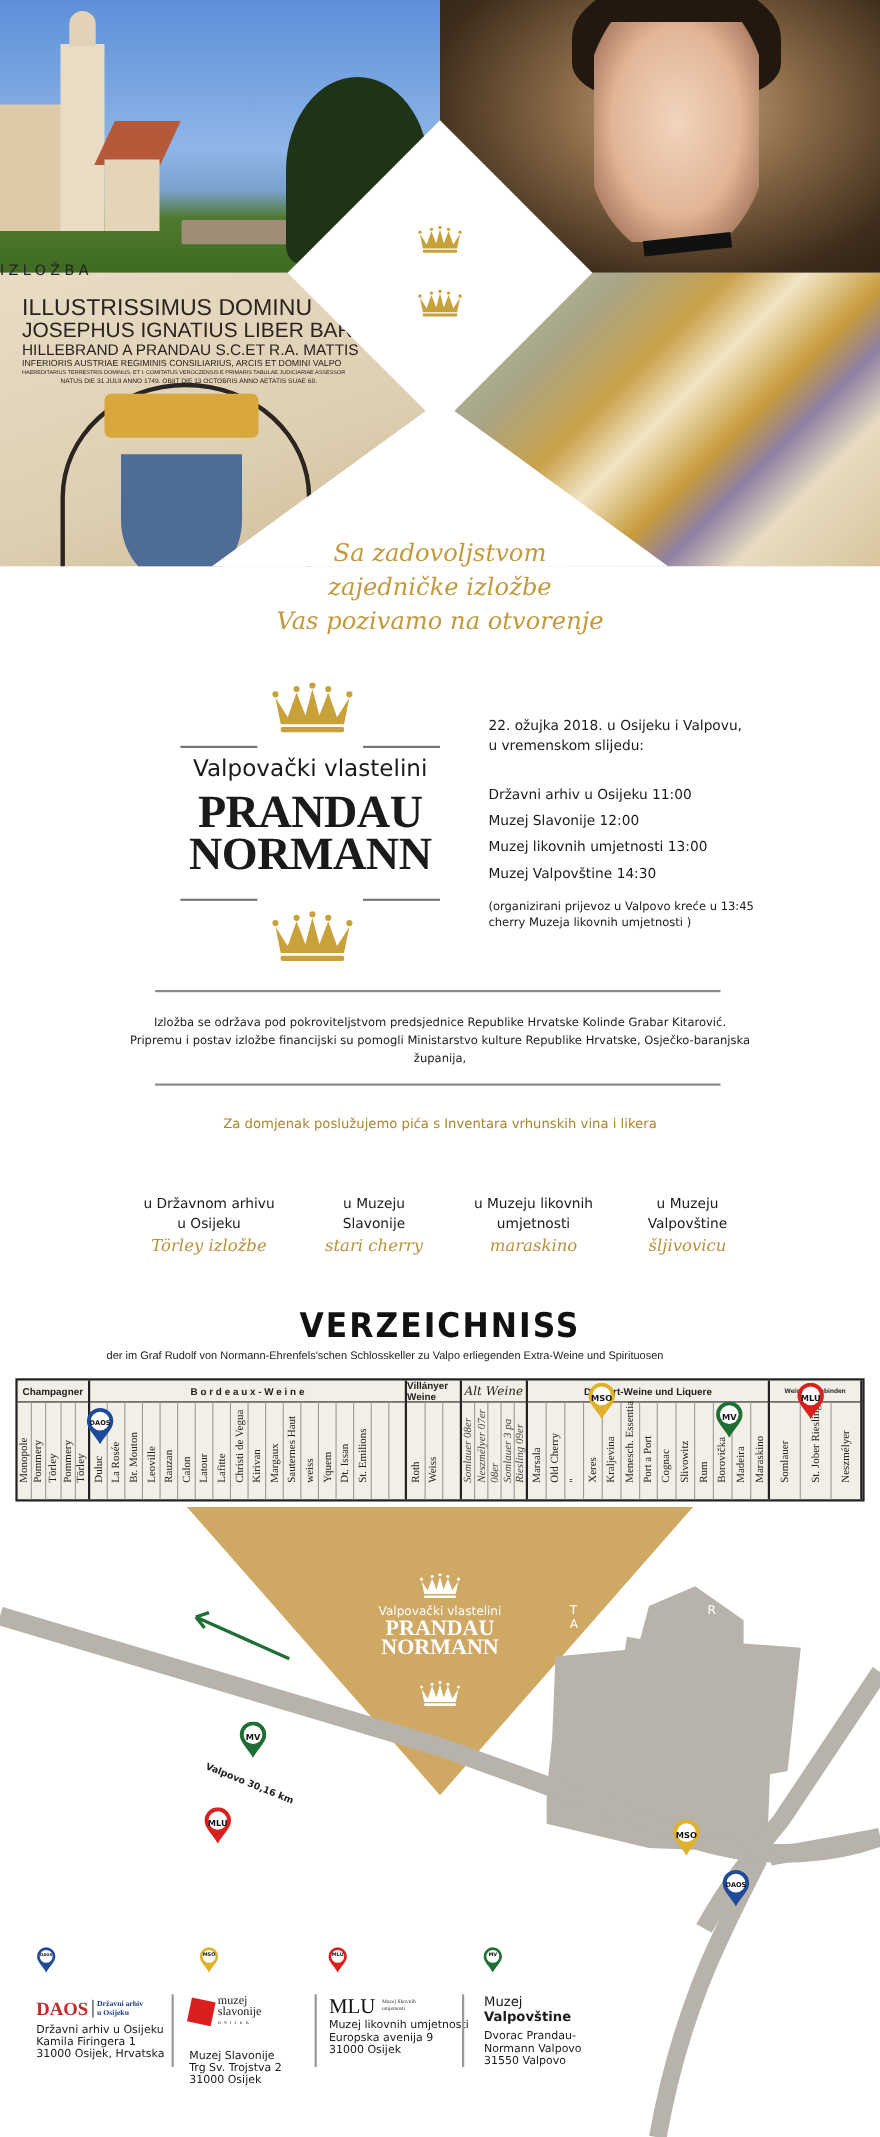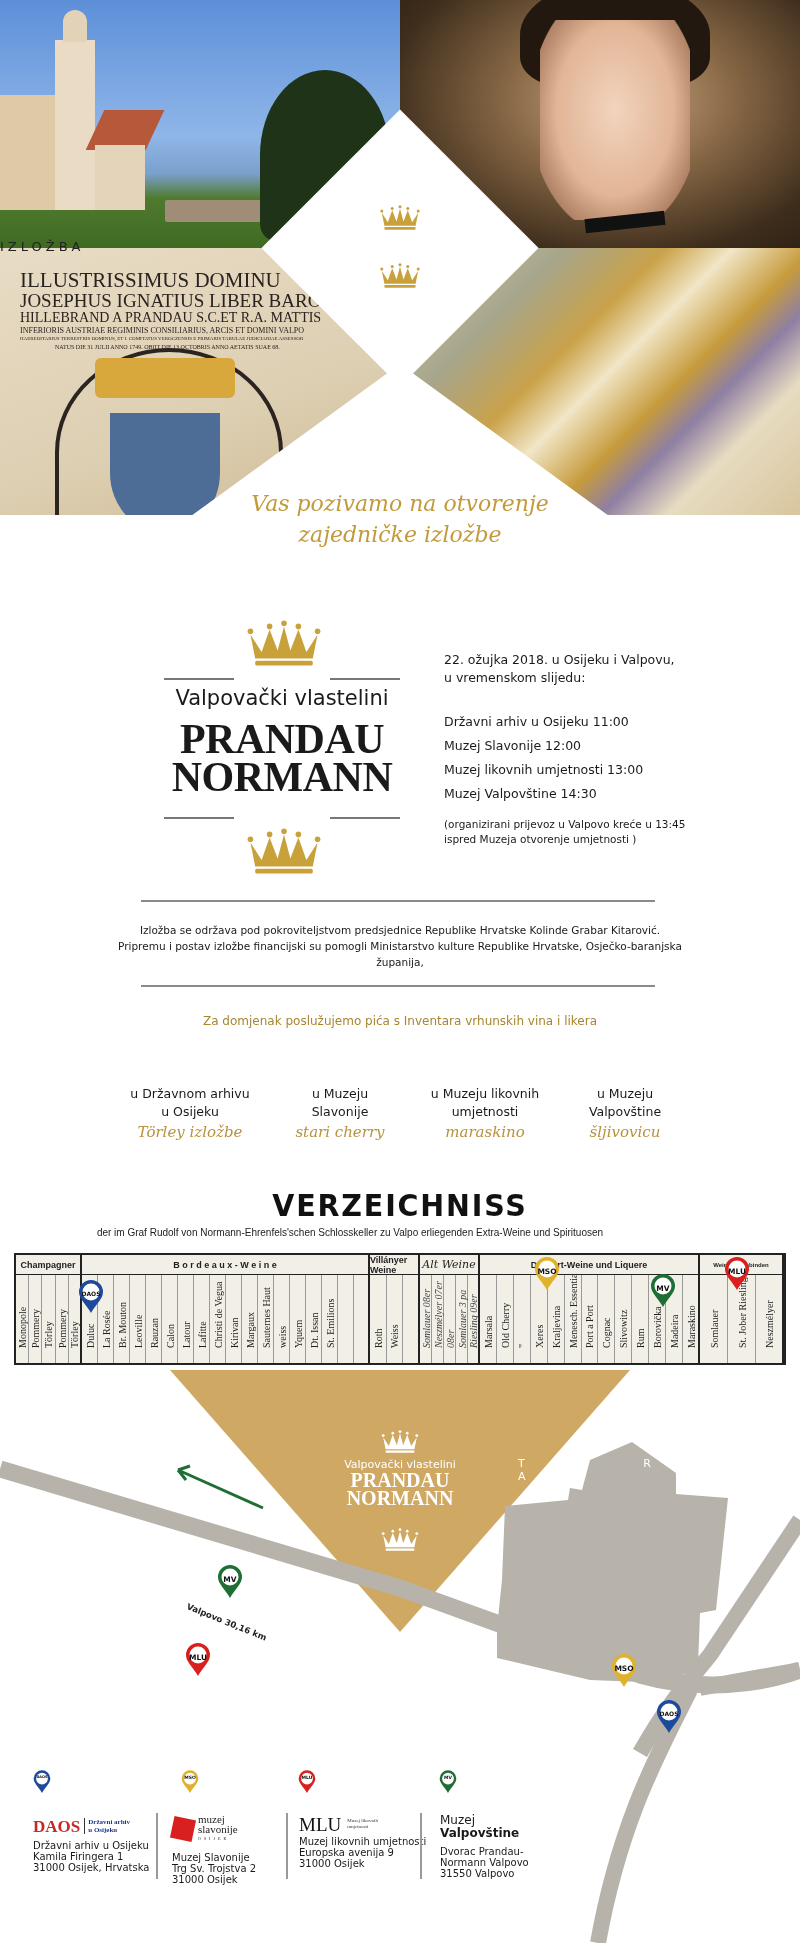--- a/index.html
+++ b/index.html
@@ -15,21 +15,21 @@
   .tower{position:absolute;left:55px;top:40px;width:40px;height:170px;background:#eadcc4;}
   .tower:before{content:"";position:absolute;left:8px;top:-30px;width:24px;height:32px;background:#e2d3b8;border-radius:12px 12px 0 0;}
   .wing{position:absolute;left:0;top:95px;width:60px;height:115px;background:#dfcaa8;}
   .roof{position:absolute;left:95px;top:110px;width:60px;height:40px;background:#b5593a;transform:skewX(-25deg);}
   .wing2{position:absolute;left:95px;top:145px;width:50px;height:65px;background:#e4d5ba;}
   .tree{position:absolute;left:260px;top:70px;width:130px;height:170px;background:#1f3318;border-radius:50% 50% 10% 10%;}
   .bridge{position:absolute;left:165px;top:200px;width:110px;height:22px;background:#9f8d78;border-radius:2px;}
   .face{position:absolute;left:140px;top:20px;width:150px;height:200px;background:radial-gradient(ellipse at 50% 45%,#f2d4bd 0%,#e2b596 55%,#b08266 80%,transparent 81%);}
   .hair{position:absolute;left:120px;top:-20px;width:190px;height:110px;background:#231810;border-radius:50% 50% 30% 30%;}
   .ribbon{position:absolute;left:185px;top:215px;width:80px;height:14px;background:#111;transform:rotate(-6deg);}
-  .doc-line{position:absolute;left:20px;font-family:Liberation Serif, serif;color:#2a2320;white-space:nowrap;}
+  .doc-line{position:absolute;left:20px;font-family:Liberation Sans, sans-serif;color:#2a2320;white-space:nowrap;}
   .crest{position:absolute;left:55px;top:100px;width:220px;height:200px;border:4px solid #2b2420;border-radius:50% 50% 0 0;}
   .crest-crown{position:absolute;left:95px;top:110px;width:140px;height:40px;background:#d9a83c;border-radius:6px;}
   .crest-shield{position:absolute;left:110px;top:165px;width:110px;height:120px;background:#4d6d96;border-radius:0 0 50% 50%;}
   
   #diamond{left:302px;top:150px;width:196px;height:196px;background:#fff;transform:rotate(45deg);}
   #bottom-tri{left:180px;top:364px;width:440px;height:160px;}
   #izlozba{left:0;width:800px;top:239px;font-family:"DejaVu Sans",sans-serif;font-size:13px;letter-spacing:4px;color:#222;}
   .crown-svg{position:absolute;}
   
   #invite{left:0;width:800px;top:488px;text-align:center;font-family:"DejaVu Serif",serif;font-style:italic;color:#c29a3c;font-size:22px;line-height:31px;}
@@ -124,22 +124,23 @@
   <svg class="crown-svg" style="left:378px;top:205px;width:44px;height:26px;color:#c9a13b">
       <use href="#crown"></use>
     </svg>
   <div id="izlozba" class="abs">IZLOŽBA</div>
   <svg class="crown-svg" style="left:378px;top:263px;width:44px;height:26px;color:#c9a13b">
       <use href="#crown"></use>
     </svg>
 </div>
 
 <div id="invite" class="abs">
+  <div>Sa zadovoljstvom</div>
+  <div>zajedničke izložbe</div>
   <div>Vas pozivamo na otvorenje</div>
-  <div>zajedničke izložbe</div>
 </div>
 
 <div id="logo" class="abs">
   <svg class="crown-svg" style="left:90px;top:0;width:84px;height:48px;color:#c9a13b">
       <use href="#crown"></use>
     </svg>
   <div class="logo-rule" style="left:12px;top:58px;width:70px;"></div>
   <div class="logo-rule" style="left:178px;top:58px;width:70px;"></div>
   <div id="logo-sub">Valpovački vlastelini</div>
   <div id="logo-main">
@@ -156,21 +157,21 @@
 <div id="schedule" class="abs">
   <div>22. ožujka 2018. u Osijeku i Valpovu,</div>
   <div>u vremenskom slijedu:</div>
   <div class="gap"></div>
   <div class="item">Državni arhiv u Osijeku 11:00</div>
   <div class="item">Muzej Slavonije 12:00</div>
   <div class="item">Muzej likovnih umjetnosti 13:00</div>
   <div class="item">Muzej Valpovštine 14:30</div>
   <div class="note">
     <div>(organizirani prijevoz u Valpovo kreće u 13:45</div>
-    <div>ispred Muzeja otvorenje umjetnosti )</div>
+    <div>cherry Muzeja likovnih umjetnosti )</div>
   </div>
 </div>
 
 <div class="hr" style="top:900px;"></div>
 <div id="patron" class="abs">
   <div>Izložba se održava pod pokroviteljstvom predsjednice Republike Hrvatske Kolinde Grabar Kitarović.</div>
   <div>Pripremu i postav izložbe financijski su pomogli Ministarstvo kulture Republike Hrvatske, Osječko-baranjska županija,</div>
 </div>
 <div class="hr" style="top:985px;"></div>
 
@@ -438,21 +439,21 @@
 <div class="contact" style="left:172px;width:120px;">
   <div style="height:38px"></div>
   <div style="display:flex;align-items:center;gap:4px;margin-top:6px;">
     <span style="display:inline-block;width:22px;height:22px;background:#d9201f;transform:rotate(12deg);"></span>
     <span style="font-family:'Liberation Serif',serif;font-size:11px;line-height:10px;color:#222">
         <div>muzej</div>
         <div>slavonije</div>
         <div style="font-size:4px;letter-spacing:3px">OSIJEK</div>
       </span>
   </div>
-  <div class="addr" style="margin-top:8px">
+  <div class="addr" style="margin-top:20px">
     <div>Muzej Slavonije</div>
     <div>Trg Sv. Trojstva 2</div>
     <div>31000 Osijek</div>
   </div>
 </div>
 <div class="vsep" style="left:286px;"></div>
 <div class="contact" style="left:299px;width:135px;">
   <div style="height:38px"></div>
   <div style="display:flex;align-items:center;gap:6px;margin-top:10px;">
     <span style="font-family:'Liberation Serif',serif;font-size:19px;color:#111">MLU</span>

